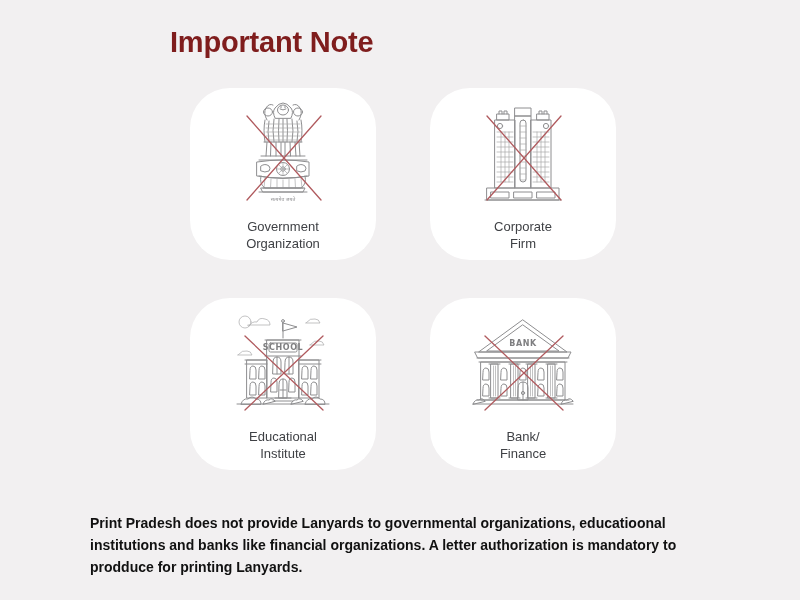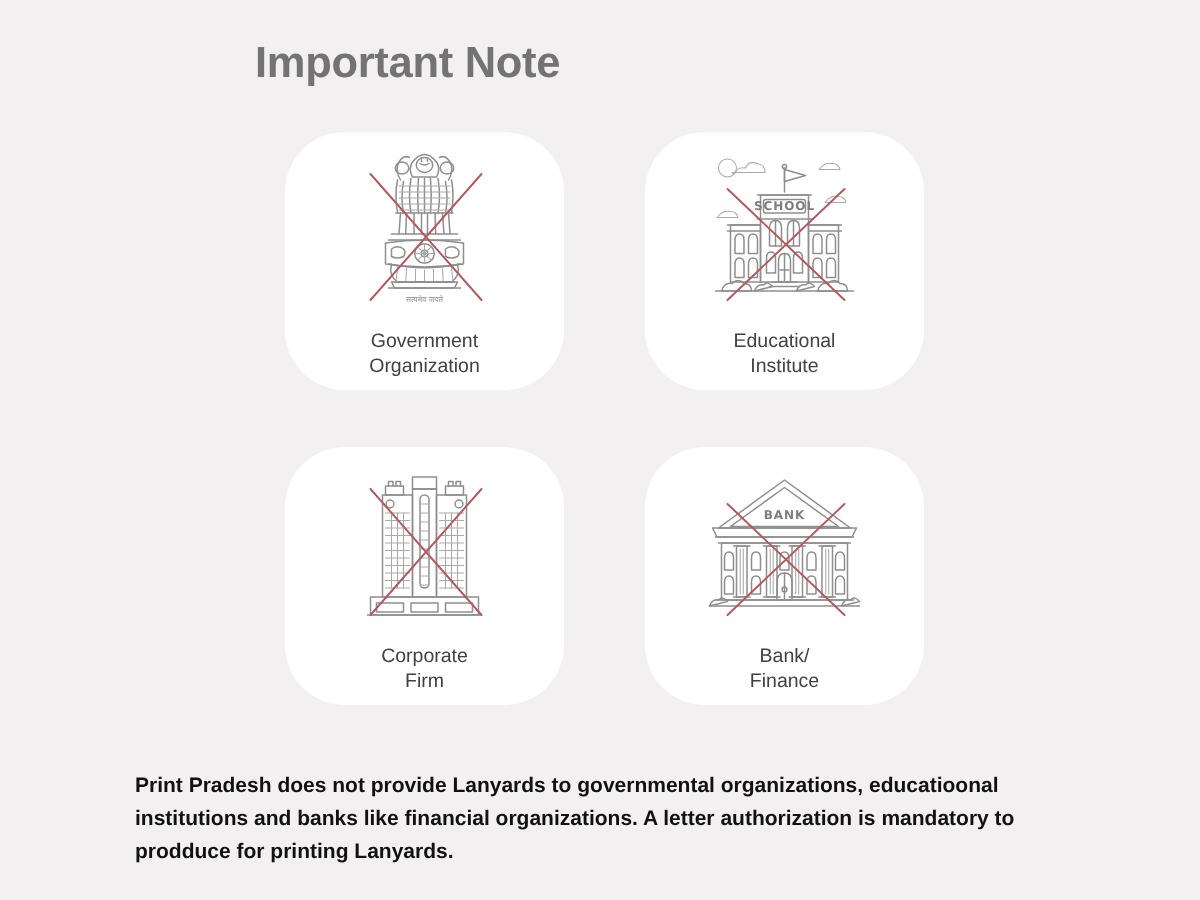--- a/index.html
+++ b/index.html
@@ -15,21 +15,21 @@
     position: relative;
   }
 
   
   .page-title {
     position: absolute;
     left: 170px;
     top: 26px;
     font-size: 29px;
     font-weight: bold;
-    color: #737373;
+    color: #7f1d1d;
     letter-spacing: -0.2px;
   }
 
   
   .card-grid {
     position: absolute;
     left: 190px;
     top: 88px;
     width: 430px;
     display: grid;
@@ -174,20 +174,72 @@
     </div>
     <div class="card-label">Government
 Organization</div>
   </div>
 
   <div class="card">
     <div class="card-art">
       <svg viewBox="0 0 120 112" xmlns="http://www.w3.org/2000/svg">
         <g class="lineart">
 
+          <rect x="34" y="14" width="12" height="6"></rect>
+          <rect x="74" y="14" width="12" height="6"></rect>
+          <path d="M36 14 l0 -3 h3 l0 3 M41 14 l0 -3 h3 l0 3"></path>
+          <path d="M76 14 l0 -3 h3 l0 3 M81 14 l0 -3 h3 l0 3"></path>
+
+          <rect x="52" y="8" width="16" height="8"></rect>
+
+          <rect x="32" y="20" width="20" height="68"></rect>
+
+          <rect x="68" y="20" width="20" height="68"></rect>
+
+          <rect x="52" y="16" width="16" height="72"></rect>
+
+          <circle cx="37" cy="26" r="2.6"></circle>
+          <circle cx="83" cy="26" r="2.6"></circle>
+
+          <g class="hatch">
+            <path d="M34 32 h16 M34 37 h16 M34 42 h16 M34 47 h16 M34 52 h16 M34 57 h16 M34 62 h16 M34 67 h16 M34 72 h16 M34 77 h16 M34 82 h16"></path>
+            <path d="M38 32 v50 M42 32 v50 M46 32 v50"></path>
+          </g>
+
+          <g class="hatch">
+            <path d="M70 32 h16 M70 37 h16 M70 42 h16 M70 47 h16 M70 52 h16 M70 57 h16 M70 62 h16 M70 67 h16 M70 72 h16 M70 77 h16 M70 82 h16"></path>
+            <path d="M74 32 v50 M78 32 v50 M82 32 v50"></path>
+          </g>
+
+          <rect x="57" y="20" width="6" height="62" rx="3"></rect>
+          <g class="hatch">
+            <path d="M57 26 h6 M57 32 h6 M57 38 h6 M57 44 h6 M57 50 h6 M57 56 h6 M57 62 h6 M57 68 h6 M57 74 h6 M57 80 h6"></path>
+          </g>
+
+          <path d="M24 88 h72 l0 12 h-72 z"></path>
+          <path d="M28 92 h18 l0 6 h-18 z"></path>
+          <path d="M51 92 h18 l0 6 h-18 z"></path>
+          <path d="M74 92 h18 l0 6 h-18 z"></path>
+          <path d="M22 100 h76"></path>
+        </g>
+        <g class="cross">
+          <line x1="24" y1="16" x2="98" y2="100"></line>
+          <line x1="98" y1="16" x2="24" y2="100"></line>
+        </g>
+      </svg>
+    </div>
+    <div class="card-label">Corporate
+Firm</div>
+  </div>
+
+  <div class="card">
+    <div class="card-art">
+      <svg viewBox="0 0 120 112" xmlns="http://www.w3.org/2000/svg">
+        <g class="lineart">
+
           <circle cx="22" cy="12" r="6" class="hatch"></circle>
           <path class="hatch" d="M26 16 q3 -5 8 -4 q2 -5 8 -3 q5 1 5 6 h-22 z"></path>
           <path class="hatch" d="M84 12 q3 -4 8 -3 q4 0 5 4 h-14 z"></path>
           <path class="hatch" d="M16 44 q3 -4 8 -3 q4 0 5 4 h-14 z"></path>
           <path class="hatch" d="M88 34 q3 -4 8 -3 q4 0 5 4 h-14 z"></path>
 
           <path d="M60 12 v16"></path>
           <path d="M60 13 l14 4 l-14 4 z"></path>
           <circle cx="60" cy="11" r="1.4"></circle>
 
@@ -233,72 +285,20 @@
         </g>
         <text class="sign-txt" x="60" y="40" text-anchor="middle">SCHOOL</text>
         <g class="cross">
           <line x1="22" y1="26" x2="100" y2="100"></line>
           <line x1="100" y1="26" x2="22" y2="100"></line>
         </g>
       </svg>
     </div>
     <div class="card-label">Educational
 Institute</div>
-  </div>
-
-  <div class="card">
-    <div class="card-art">
-      <svg viewBox="0 0 120 112" xmlns="http://www.w3.org/2000/svg">
-        <g class="lineart">
-
-          <rect x="34" y="14" width="12" height="6"></rect>
-          <rect x="74" y="14" width="12" height="6"></rect>
-          <path d="M36 14 l0 -3 h3 l0 3 M41 14 l0 -3 h3 l0 3"></path>
-          <path d="M76 14 l0 -3 h3 l0 3 M81 14 l0 -3 h3 l0 3"></path>
-
-          <rect x="52" y="8" width="16" height="8"></rect>
-
-          <rect x="32" y="20" width="20" height="68"></rect>
-
-          <rect x="68" y="20" width="20" height="68"></rect>
-
-          <rect x="52" y="16" width="16" height="72"></rect>
-
-          <circle cx="37" cy="26" r="2.6"></circle>
-          <circle cx="83" cy="26" r="2.6"></circle>
-
-          <g class="hatch">
-            <path d="M34 32 h16 M34 37 h16 M34 42 h16 M34 47 h16 M34 52 h16 M34 57 h16 M34 62 h16 M34 67 h16 M34 72 h16 M34 77 h16 M34 82 h16"></path>
-            <path d="M38 32 v50 M42 32 v50 M46 32 v50"></path>
-          </g>
-
-          <g class="hatch">
-            <path d="M70 32 h16 M70 37 h16 M70 42 h16 M70 47 h16 M70 52 h16 M70 57 h16 M70 62 h16 M70 67 h16 M70 72 h16 M70 77 h16 M70 82 h16"></path>
-            <path d="M74 32 v50 M78 32 v50 M82 32 v50"></path>
-          </g>
-
-          <rect x="57" y="20" width="6" height="62" rx="3"></rect>
-          <g class="hatch">
-            <path d="M57 26 h6 M57 32 h6 M57 38 h6 M57 44 h6 M57 50 h6 M57 56 h6 M57 62 h6 M57 68 h6 M57 74 h6 M57 80 h6"></path>
-          </g>
-
-          <path d="M24 88 h72 l0 12 h-72 z"></path>
-          <path d="M28 92 h18 l0 6 h-18 z"></path>
-          <path d="M51 92 h18 l0 6 h-18 z"></path>
-          <path d="M74 92 h18 l0 6 h-18 z"></path>
-          <path d="M22 100 h76"></path>
-        </g>
-        <g class="cross">
-          <line x1="24" y1="16" x2="98" y2="100"></line>
-          <line x1="98" y1="16" x2="24" y2="100"></line>
-        </g>
-      </svg>
-    </div>
-    <div class="card-label">Corporate
-Firm</div>
   </div>
 
   <div class="card">
     <div class="card-art">
       <svg viewBox="0 0 120 112" xmlns="http://www.w3.org/2000/svg">
         <g class="lineart">
 
           <path d="M60 10 L104 42 H16 Z"></path>
           <path d="M60 15 L96 41 H24 Z"></path>
 

